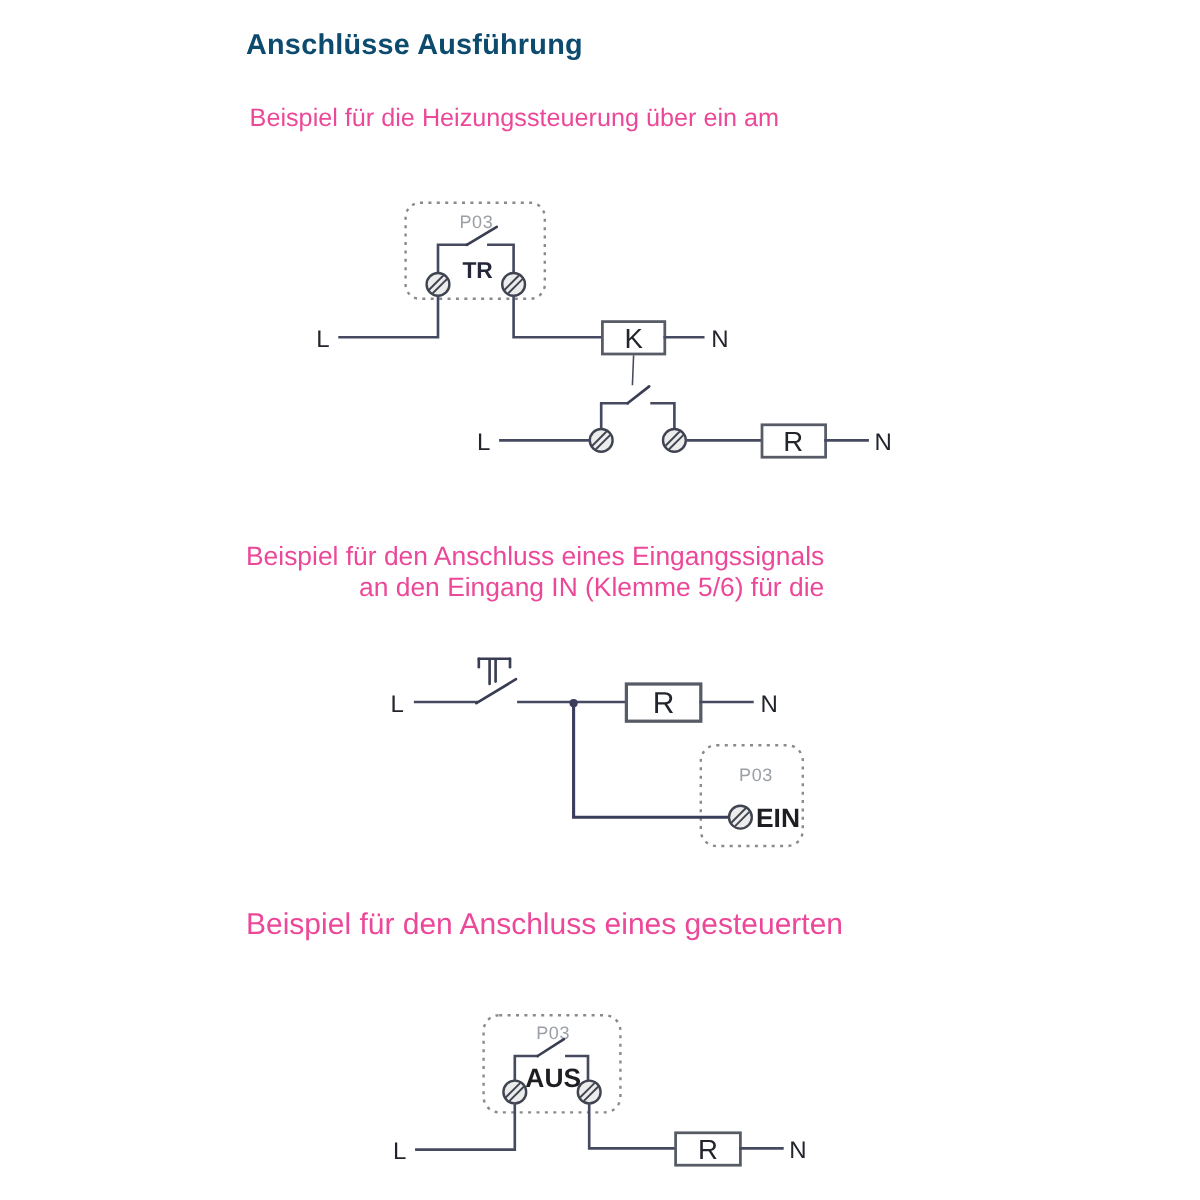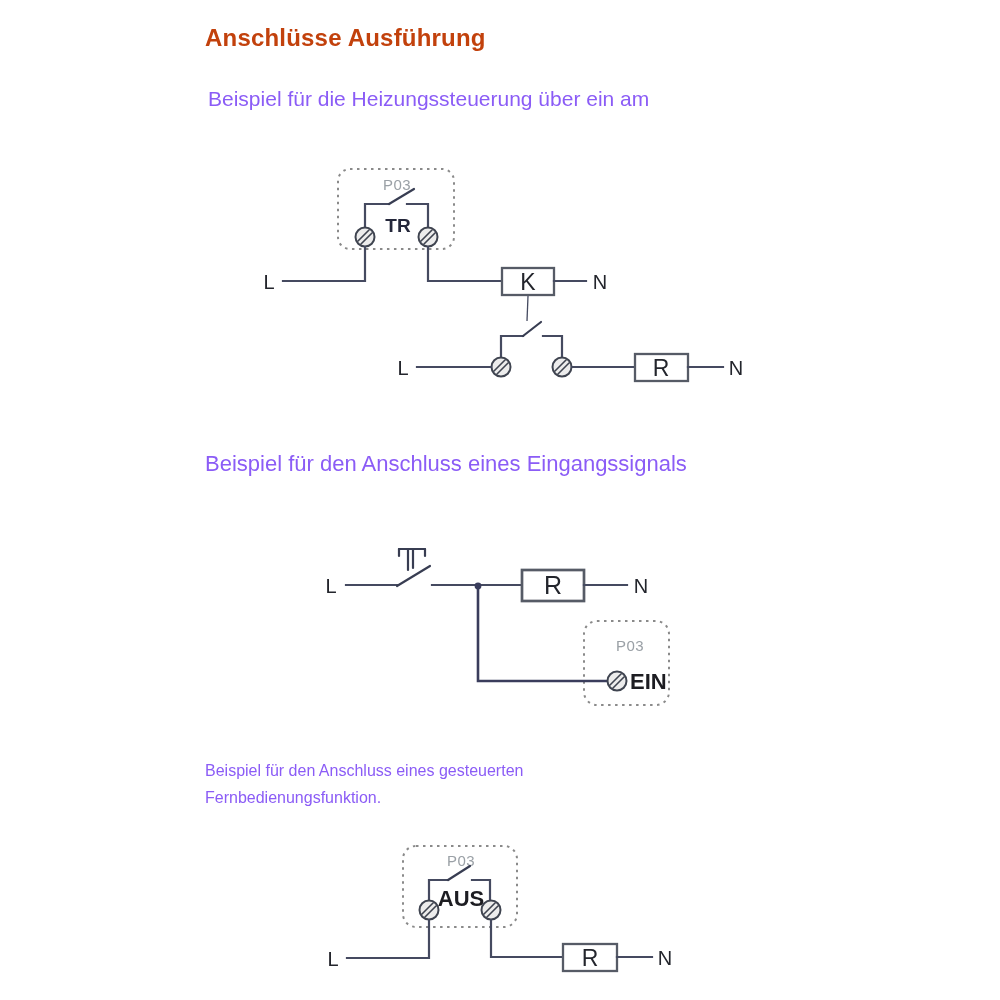--- a/index.html
+++ b/index.html
@@ -8,27 +8,27 @@
     width: 1000px; height: 1000px;
     position: relative;
     font-family: "Liberation Sans", sans-serif;
     color: #222222;
     overflow: hidden;
   }
   .abs { position: absolute; }
 
   .page-title {
     left: 205px; top: 24px;
-    font-size: 24px; font-weight: bold; color: #c2410c;
+    font-size: 24px; font-weight: bold; color: #0c4a6e;
     letter-spacing: 0.2px;
   }
-  .para { color: #8b5cf6; }
+  .para { color: #ec4899; }
   .para-1 { left: 208px; top: 82px; font-size: 21px; line-height: 34px; }
   .para-2 { left: 205px; top: 451px; font-size: 22px; line-height: 26px; text-align: right; }
-  .para-3 { left: 205px; top: 757px; font-size: 16px; line-height: 27px; }
+  .para-3 { left: 205px; top: 757px; font-size: 25px; line-height: 27px; }
 
   svg { position: absolute; overflow: visible; }
 
   .wire   { stroke: #454a60; stroke-width: 2.2; fill: none; stroke-linecap: square; }
   .wire-thin { stroke: #454a60; stroke-width: 1.3; fill: none; }
   .branch { stroke: #3a3d5c; stroke-width: 2.6; fill: none; stroke-linecap: square; }
   .blade  { stroke: #383d52; stroke-width: 2.2; fill: none; stroke-linecap: round; }
   .box    { fill: #ffffff; stroke: #565b66; stroke-width: 2.3; }
   .box-heavy { stroke-width: 2.7; }
   .dashedbox { fill: none; stroke: #8a8a8a; stroke-width: 2; stroke-dasharray: 2.5 4.5; }
@@ -107,20 +107,21 @@
   <line class="wire" x1="417" y1="367" x2="491" y2="367"></line>
   <line class="wire" x1="572" y1="367" x2="634" y2="367"></line>
   <rect class="box" x="635" y="354" width="53" height="27"></rect>
   <text class="t-box" x="661" y="376" text-anchor="middle">R</text>
   <line class="wire" x1="688" y1="367" x2="723" y2="367"></line>
   <text class="t-node" x="736" y="375" text-anchor="middle">N</text>
 </svg>
 
 <div class="abs para para-2">
   <div>Beispiel für den Anschluss eines Eingangssignals</div>
+  <div>an den Eingang IN (Klemme 5/6) für die</div>
 </div>
 
 <svg style="left:280px; top:535px;" width="420" height="185" viewBox="280 535 420 185">
 
   <text class="t-node" x="331" y="593" text-anchor="middle">L</text>
   <line class="wire" x1="346" y1="585" x2="397" y2="585"></line>
 
   <g>
     <line class="blade" x1="397" y1="586" x2="430" y2="566"></line>
     <line class="blade" x1="399" y1="549" x2="425" y2="549"></line>
@@ -145,21 +146,20 @@
   <g>
     <circle class="term" cx="617" cy="681" r="9.5"></circle>
     <line class="hatch" x1="610" y1="685" x2="621" y2="674"></line>
     <line class="hatch" x1="613" y1="688" x2="624" y2="677"></line>
   </g>
   <text class="t-tag-lg" x="630" y="689">EIN</text>
 </svg>
 
 <div class="abs para para-3">
   <div>Beispiel für den Anschluss eines gesteuerten</div>
-  <div>Fernbedienungsfunktion.</div>
 </div>
 
 <svg style="left:300px; top:840px;" width="400" height="150" viewBox="300 840 400 150">
 
   <rect class="dashedbox" x="403" y="846" width="114" height="81" rx="13"></rect>
   <text class="t-muted" x="461" y="866" text-anchor="middle">P03</text>
 
   <g>
     <polyline class="wire" points="429,901 429,880 448,880"></polyline>
     <line class="blade" x1="448" y1="880" x2="470" y2="866"></line>

